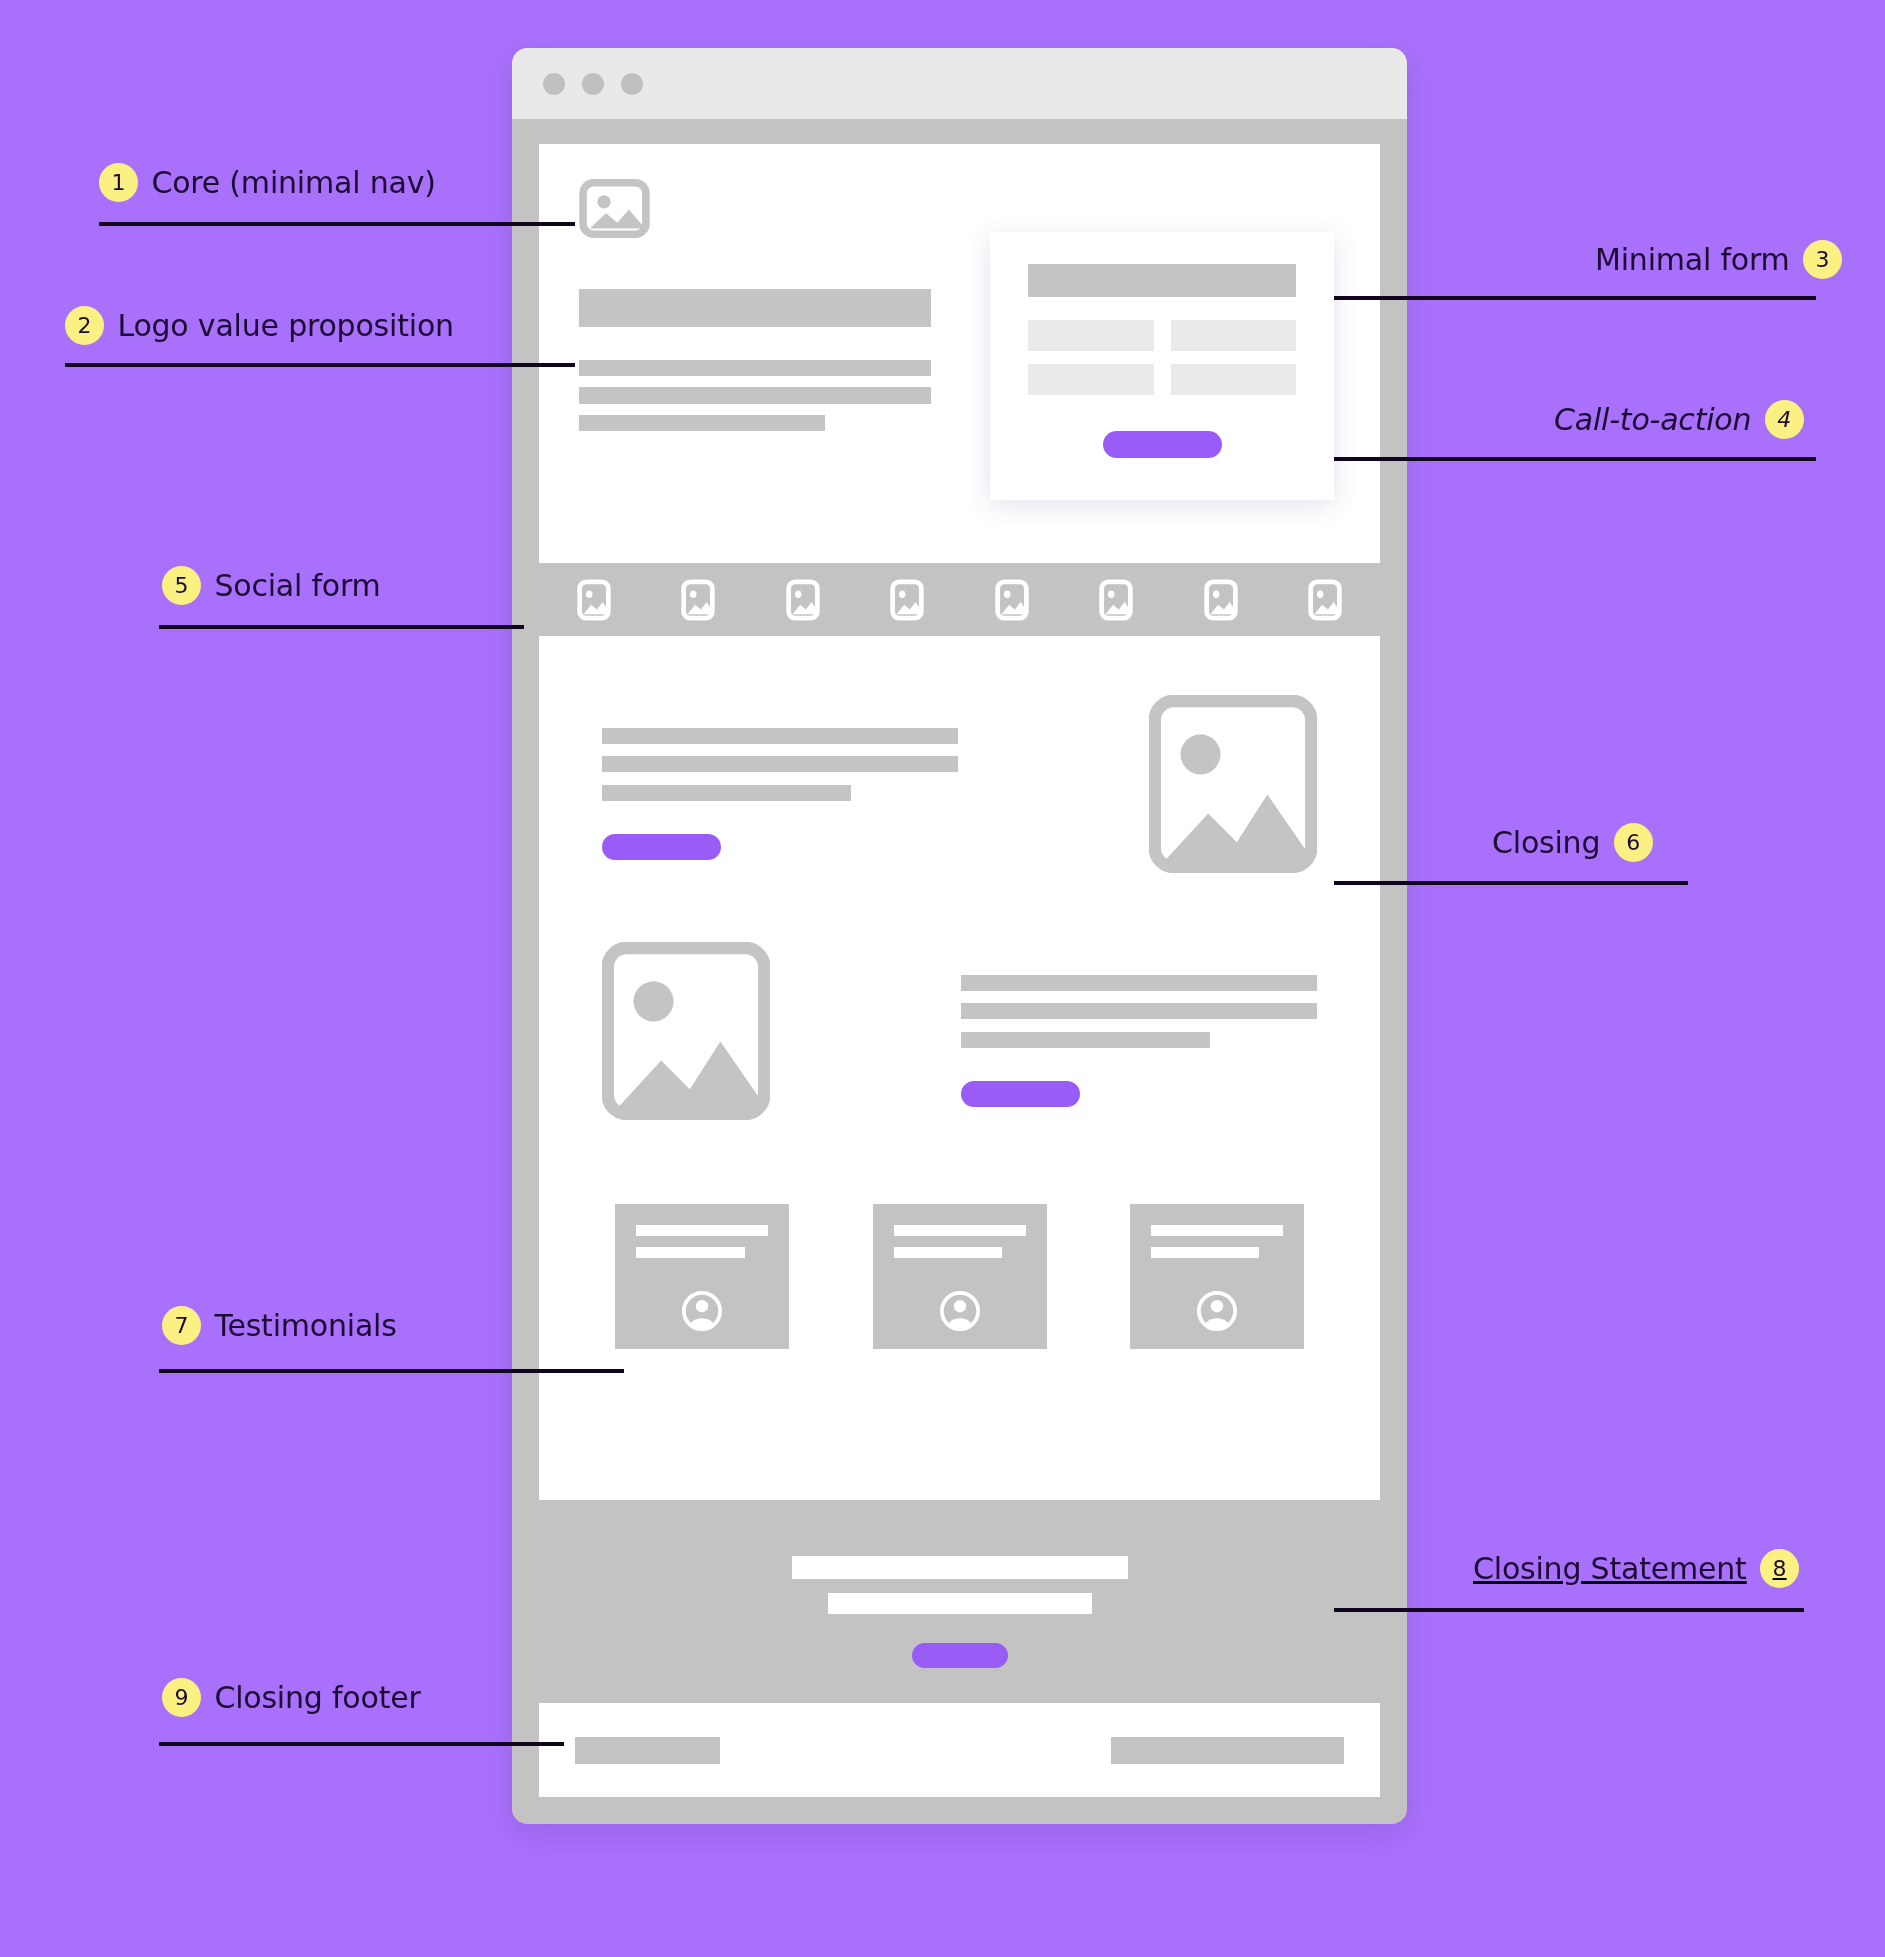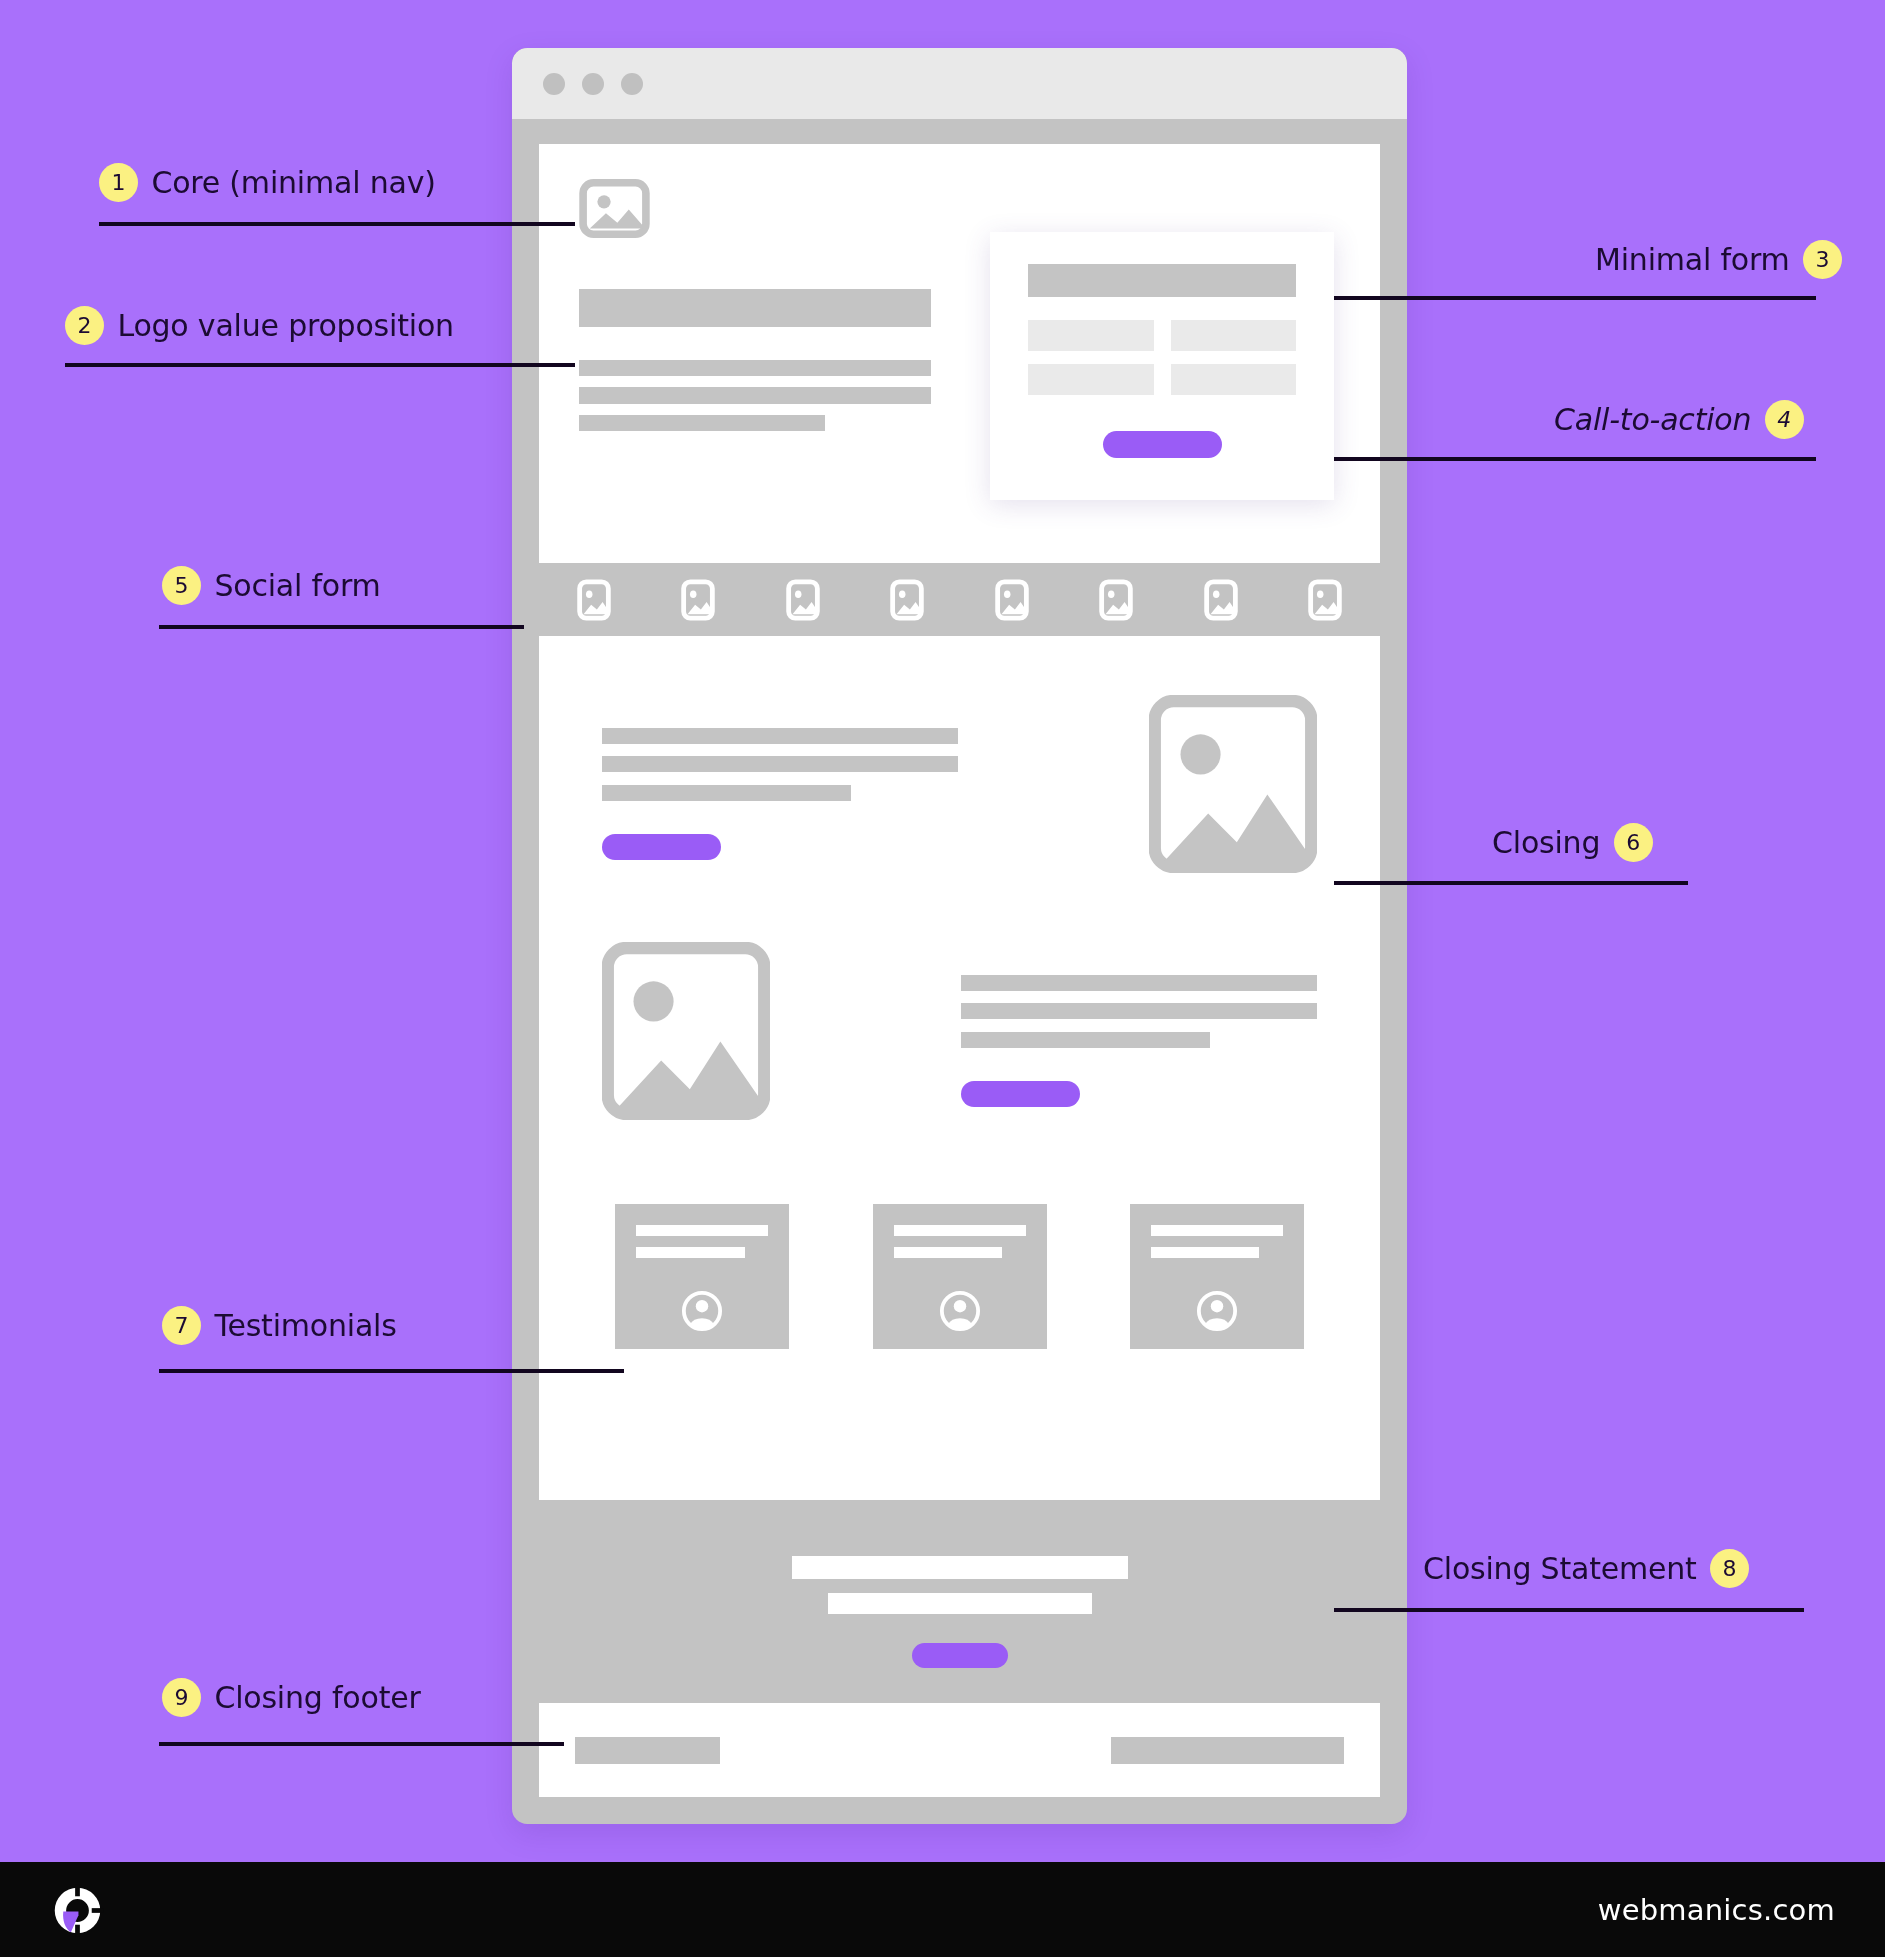--- a/index.html
+++ b/index.html
@@ -452,36 +452,25 @@
   <div class="callout" style="left:1492px; top:823px;">
     <span class="callout-label">Closing</span>
     <span class="badge">6</span>
   </div>
 
   <div class="callout" style="left:162px; top:1306px;">
     <span class="badge">7</span>
     <span class="callout-label">Testimonials</span>
   </div>
 
-  <div class="callout" style="left:1423px; top:1549px;">
+  <div class="callout" style="left:1473px; top:1549px;text-decoration:underline;">
     <span class="callout-label">Closing Statement</span>
     <span class="badge">8</span>
   </div>
 
   <div class="callout" style="left:162px; top:1678px;">
     <span class="badge">9</span>
     <span class="callout-label">Closing footer</span>
   </div>
 
-  <div class="brandbar">
-    <svg class="brand-logo" viewBox="0 0 58 58">
-      <path d="M29 5 a24 24 0 0 1 0 48 a24 24 0 0 1 0 -48 Z
-               M29 17 a12 12 0 0 0 0 24 a12 12 0 0 0 0 -24 Z" fill="#ffffff" fill-rule="evenodd"></path>
-      <rect x="26.5" y="2" width="5" height="12" fill="#090909"></rect>
-      <rect x="26.5" y="44" width="5" height="12" fill="#090909"></rect>
-      <rect x="44" y="26.5" width="12" height="5" fill="#090909"></rect>
-      <path d="M14 30 h16 v4 l-8 18 c-6 -4 -9 -12 -8 -22 Z" fill="#9a5cf6"></path>
-    </svg>
-    <span class="brand-url">webmanics.com</span>
-  </div>
 
 </div>
 
 
 </body></html>

